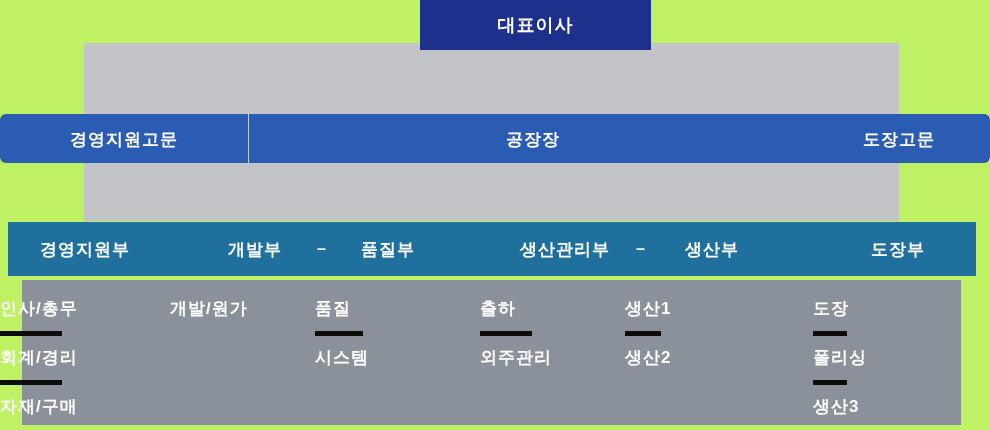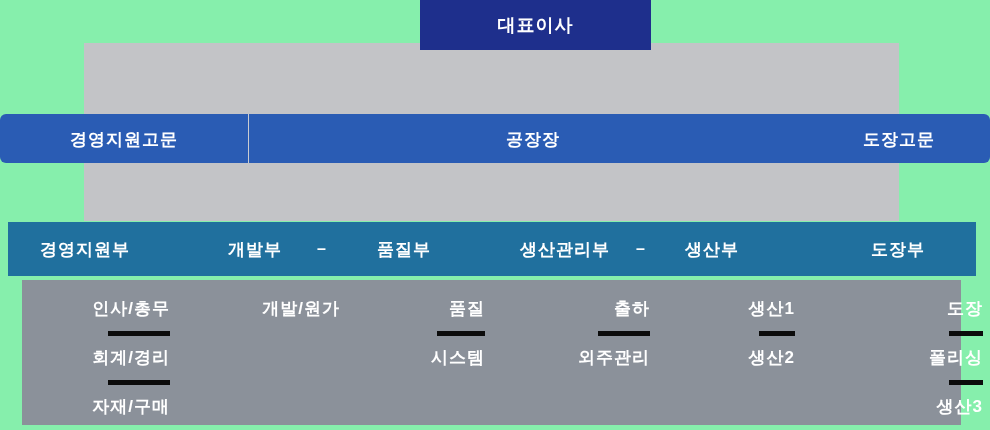--- a/index.html
+++ b/index.html
@@ -1,17 +1,17 @@
 <!DOCTYPE html>
 <html style="--ceo-box: #1e2f8c; --advisor-bar: #2a5cb4; --department-bar: #20709e; --connector: #c3c4c7; --team-panel: #8b919a; --team-divider: #0c0c0c;"><head>
 <meta charset="utf-8">
 <style>
   html,body{margin:0;padding:0;background:#ffffff;}
   .canvas{
-    position:relative;width:990px;height:430px;background:#86efac;overflow:hidden;
+    position:relative;width:990px;height:430px;background:#bef264;overflow:hidden;
     font-family:"Liberation Sans","DejaVu Sans",sans-serif;
   }
   .connector{position:absolute;left:84px;width:815px;background:var(--connector,#c3c4c7);}
   .connector-top{top:43px;height:71px;}
   .connector-mid{top:163px;height:58px;}
   .ceo-box{
     position:absolute;left:420px;top:0;width:231px;height:50px;
     background:var(--ceo-box,#1e2f8c);
     display:flex;align-items:center;justify-content:center;
     color:#ffffff;font-weight:bold;font-size:18px;letter-spacing:1px;
@@ -23,21 +23,21 @@
     position:absolute;top:50%;transform:translate(-50%,-50%);
     white-space:nowrap;letter-spacing:1px;
   }
   .bar-dash{font-size:16px;}
   .vdivider{position:absolute;left:248px;top:0;bottom:0;width:1px;background:#c9ccd2;}
   .panel{
     position:absolute;left:22px;top:280px;width:939px;height:145px;
     background:var(--team-panel,#8b919a);
     color:#ffffff;font-weight:bold;font-size:17px;letter-spacing:1px;
   }
-  .tcol{position:absolute;top:14px;width:170px;display:flex;flex-direction:column;align-items:flex-end;}
+  .tcol{position:absolute;top:14px;width:170px;display:flex;flex-direction:column;align-items:flex-start;}
   .tcol-1{left:-22px;}   
   .tcol-2{left:148px;}   
   .tcol-3{left:293px;}   
   .tcol-4{left:458px;}   
   .tcol-5{left:603px;}   
   .tcol-6{left:791px;}   
   .titem{height:30px;line-height:30px;white-space:nowrap;}
   .tdiv{height:5px;background:var(--team-divider,#0c0c0c);margin:7px 0;}
   .tcol-1 .tdiv{width:62px;}
   .tcol-3 .tdiv{width:48px;}
@@ -61,21 +61,21 @@
     <div class="vdivider"></div>
     <span class="bar-label" style="left:124px">경영지원고문</span>
     <span class="bar-label" style="left:533px">공장장</span>
     <span class="bar-label" style="left:899px">도장고문</span>
   </div>
 
   <div class="bar dept-bar">
     <span class="bar-label" style="left:77px">경영지원부</span>
     <span class="bar-label" style="left:247px">개발부</span>
     <span class="bar-label bar-dash" style="left:314px">–</span>
-    <span class="bar-label" style="left:396px">품질부</span>
+    <span class="bar-label" style="left:380px">품질부</span>
     <span class="bar-label" style="left:557px">생산관리부</span>
     <span class="bar-label bar-dash" style="left:633px">–</span>
     <span class="bar-label" style="left:704px">생산부</span>
     <span class="bar-label" style="left:890px">도장부</span>
   </div>
 
   <div class="panel">
 
     <div class="tcol tcol-1">
       <span class="titem">인사/총무</span>

